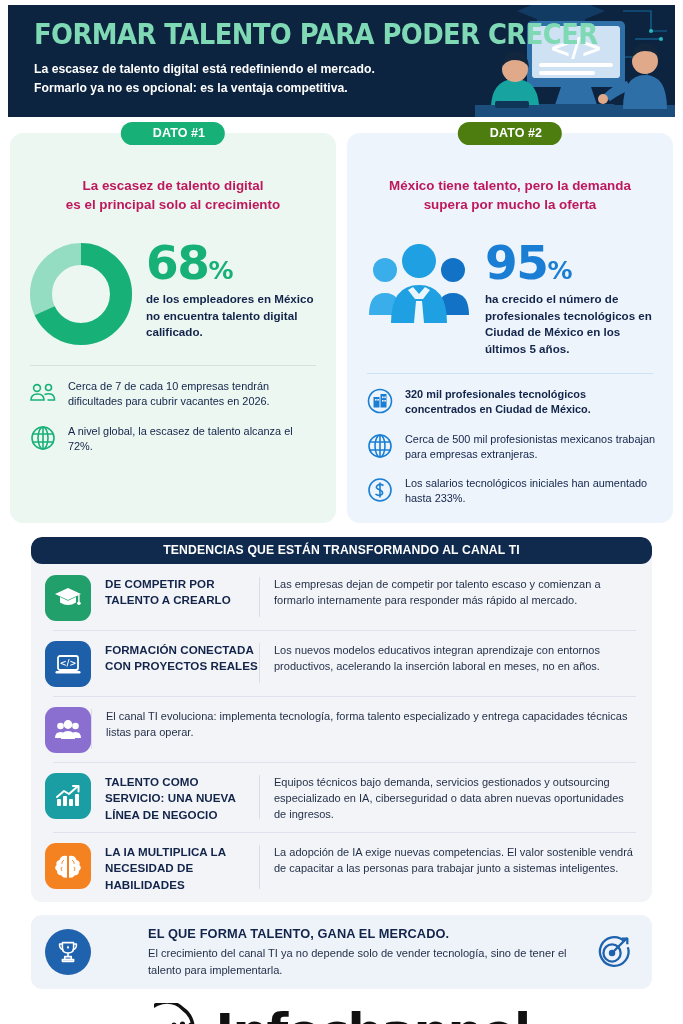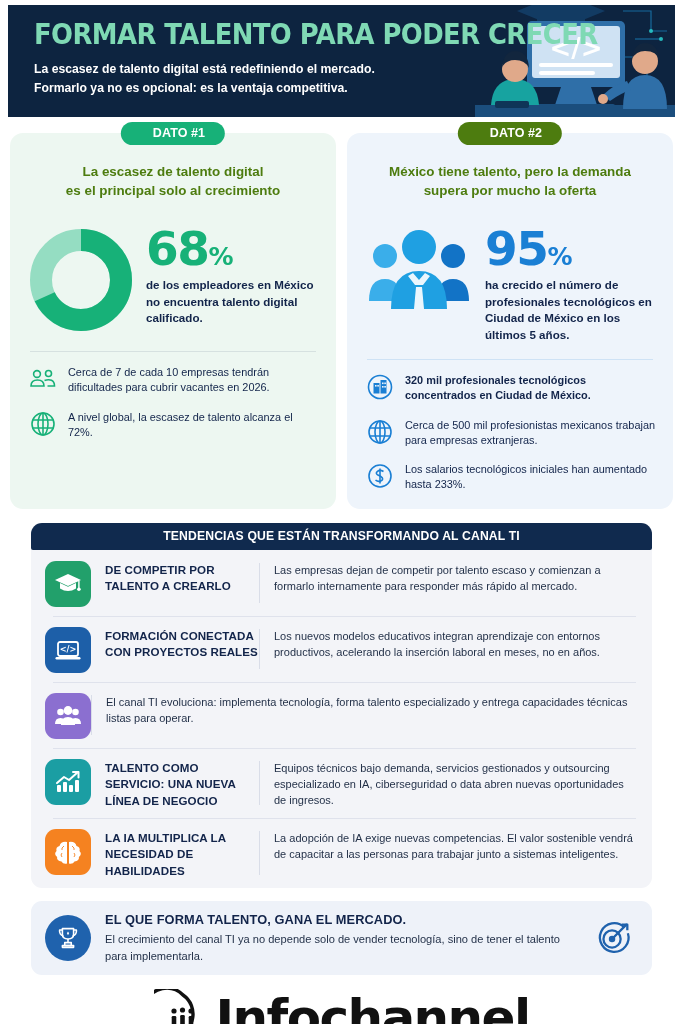--- a/index.html
+++ b/index.html
@@ -72,23 +72,23 @@
     letter-spacing: 0.1px;
     white-space: nowrap;
   }
   .badge.green { background: #17b178; }
   .badge.blue  { background: #4d7c0f; }
 
   .card-title {
     text-align: center;
     font-size: 13.4px;
     font-weight: 700;
-    color: #4d7c0f;
+    color: #be185d;
     line-height: 1.38;
-    margin-top: 8px;
+    margin-top: 22px;
   }
 
   .stat-row { display:flex; align-items: flex-start; margin-top: 25px; }
   .stat-visual { flex: 0 0 auto; display:flex; align-items:center; justify-content:center; }
   .stat-text { flex: 1 1 auto; padding-left: 10px; padding-top: 2px; }
 
   .bignum { line-height: 0.92; white-space: nowrap; }
   .bignum .n {
     font-family: "DejaVu Sans", sans-serif;
     font-size: 47px; font-weight: 700; letter-spacing: -1.5px;
@@ -116,21 +116,21 @@
 
   
   .trends {
     margin: 14px 31px 0 31px;
     border-radius: 11px;
     background: #f3f4f8;
     overflow: hidden;
   }
   .trends-head {
     background: #102a4e;
-    border-radius: 2px;
+    border-radius: 11px;
     height: 27px;
     display:flex; align-items:center; justify-content:center;
     color: #fff;
     font-size: 12.2px;
     font-weight: 700;
     letter-spacing: 0.15px;
   }
   .trend-row {
     display: flex;
     align-items: flex-start;
@@ -171,21 +171,21 @@
   
   .banner {
     margin: 13px 31px 0 31px;
     background: #eef2f9;
     border-radius: 11px;
     display:flex; align-items:center;
     padding: 11px 16px 11px 14px;
     gap: 14px;
   }
   .banner-ico { flex:0 0 46px; width:46px; height:46px; border-radius:50%; background:#1f62ad; display:flex; align-items:center; justify-content:center; }
-  .banner-text { flex:1 1 auto; }
+  .banner-text { flex:1 1 auto;margin-left:43px; }
   .banner-title { font-size: 12.8px; font-weight: 700; color:#12244a; letter-spacing: 0.1px; }
   .banner-body { margin-top: 4px; font-size: 11.1px; color:#1f2d45; line-height: 1.48; }
   .banner-target { flex:0 0 46px; width:46px; height:46px; display:flex; align-items:center; justify-content:center; }
 
   
   .logo-wrap {
     margin-top: 12px;
     display:flex; align-items:center; justify-content:center; gap: 4px;
     height: 62px;
   }

